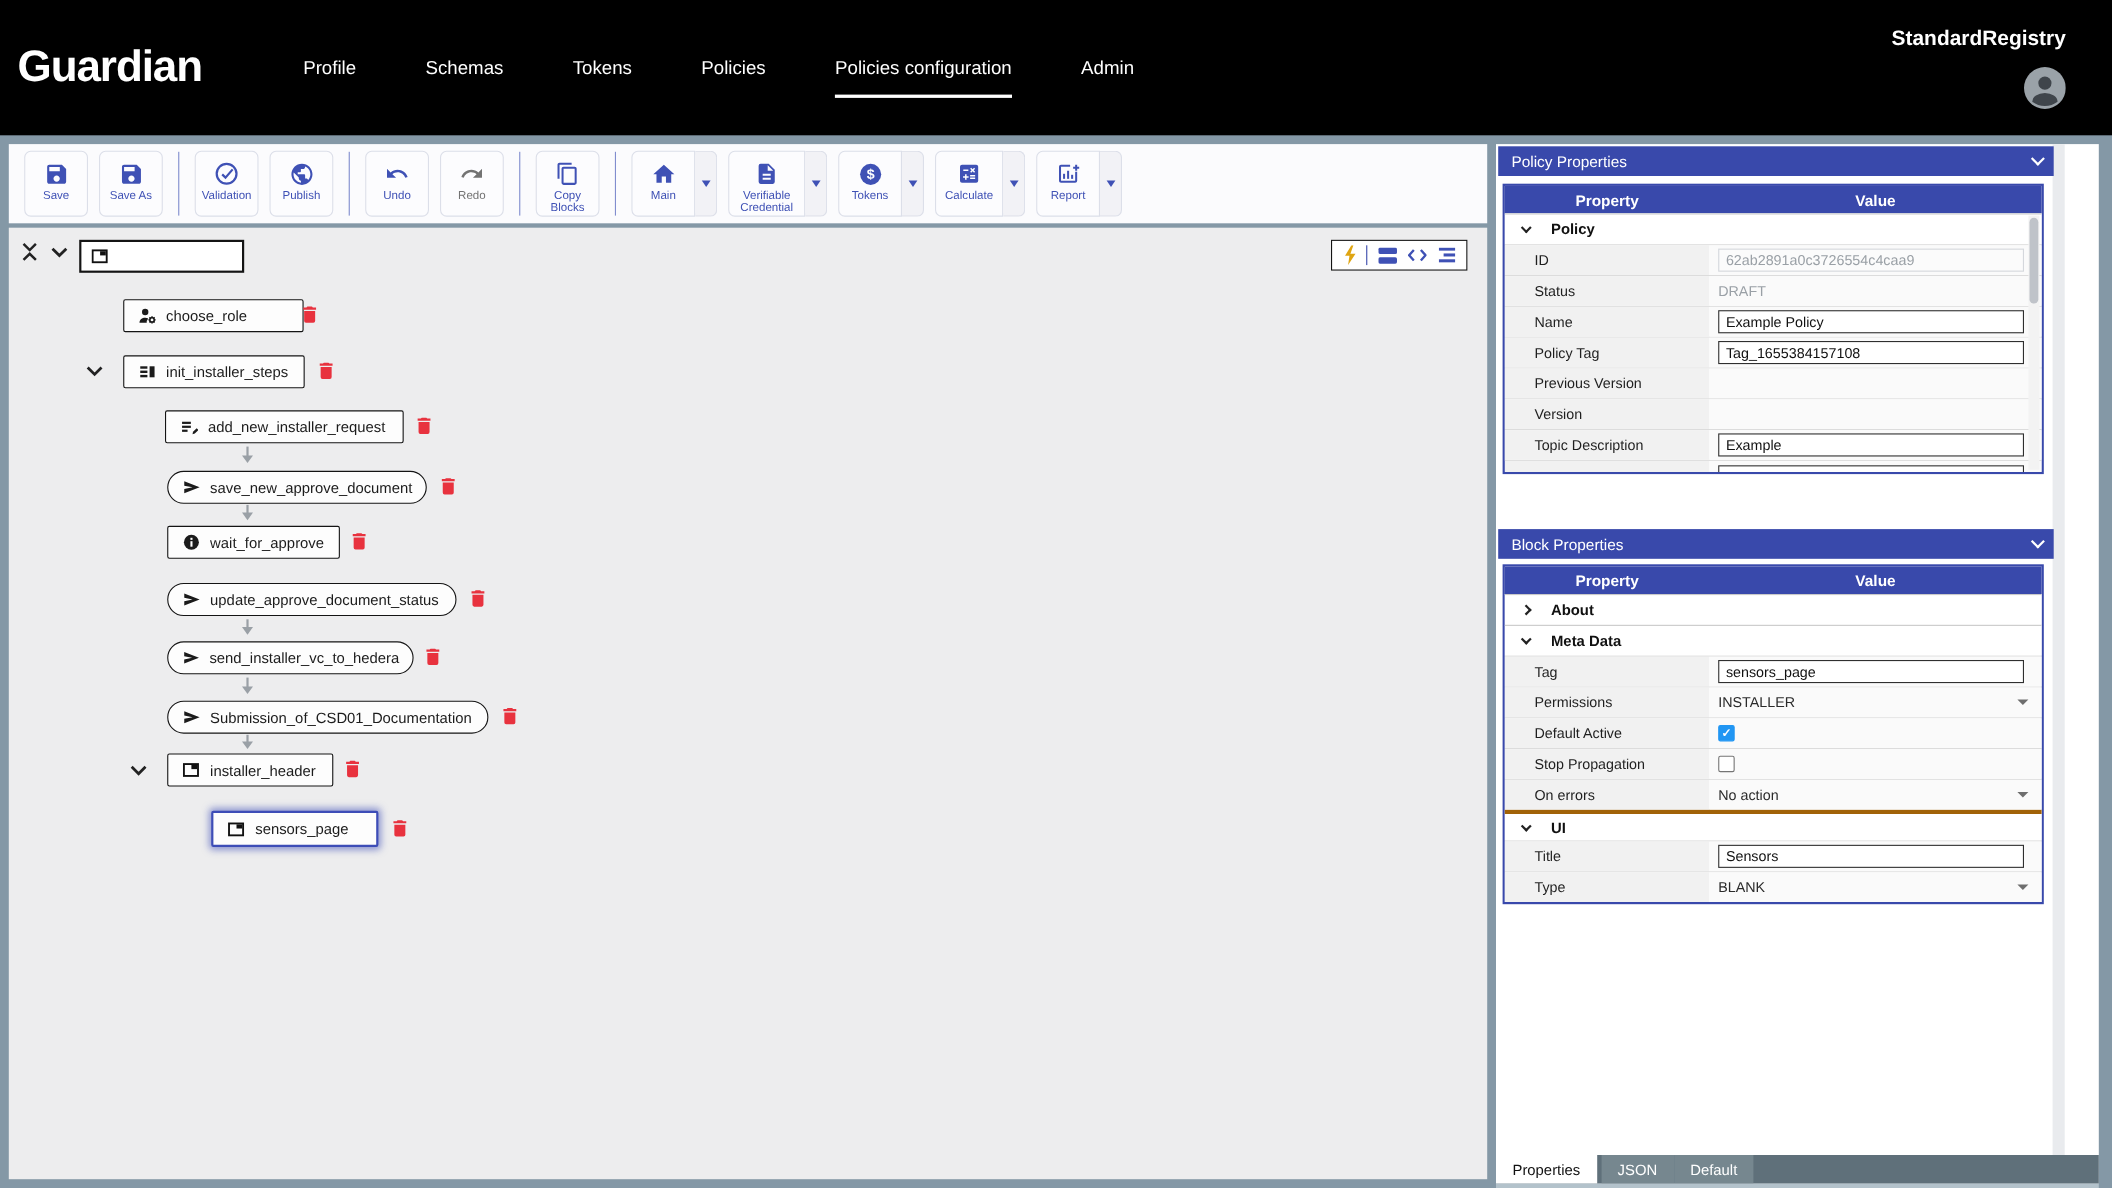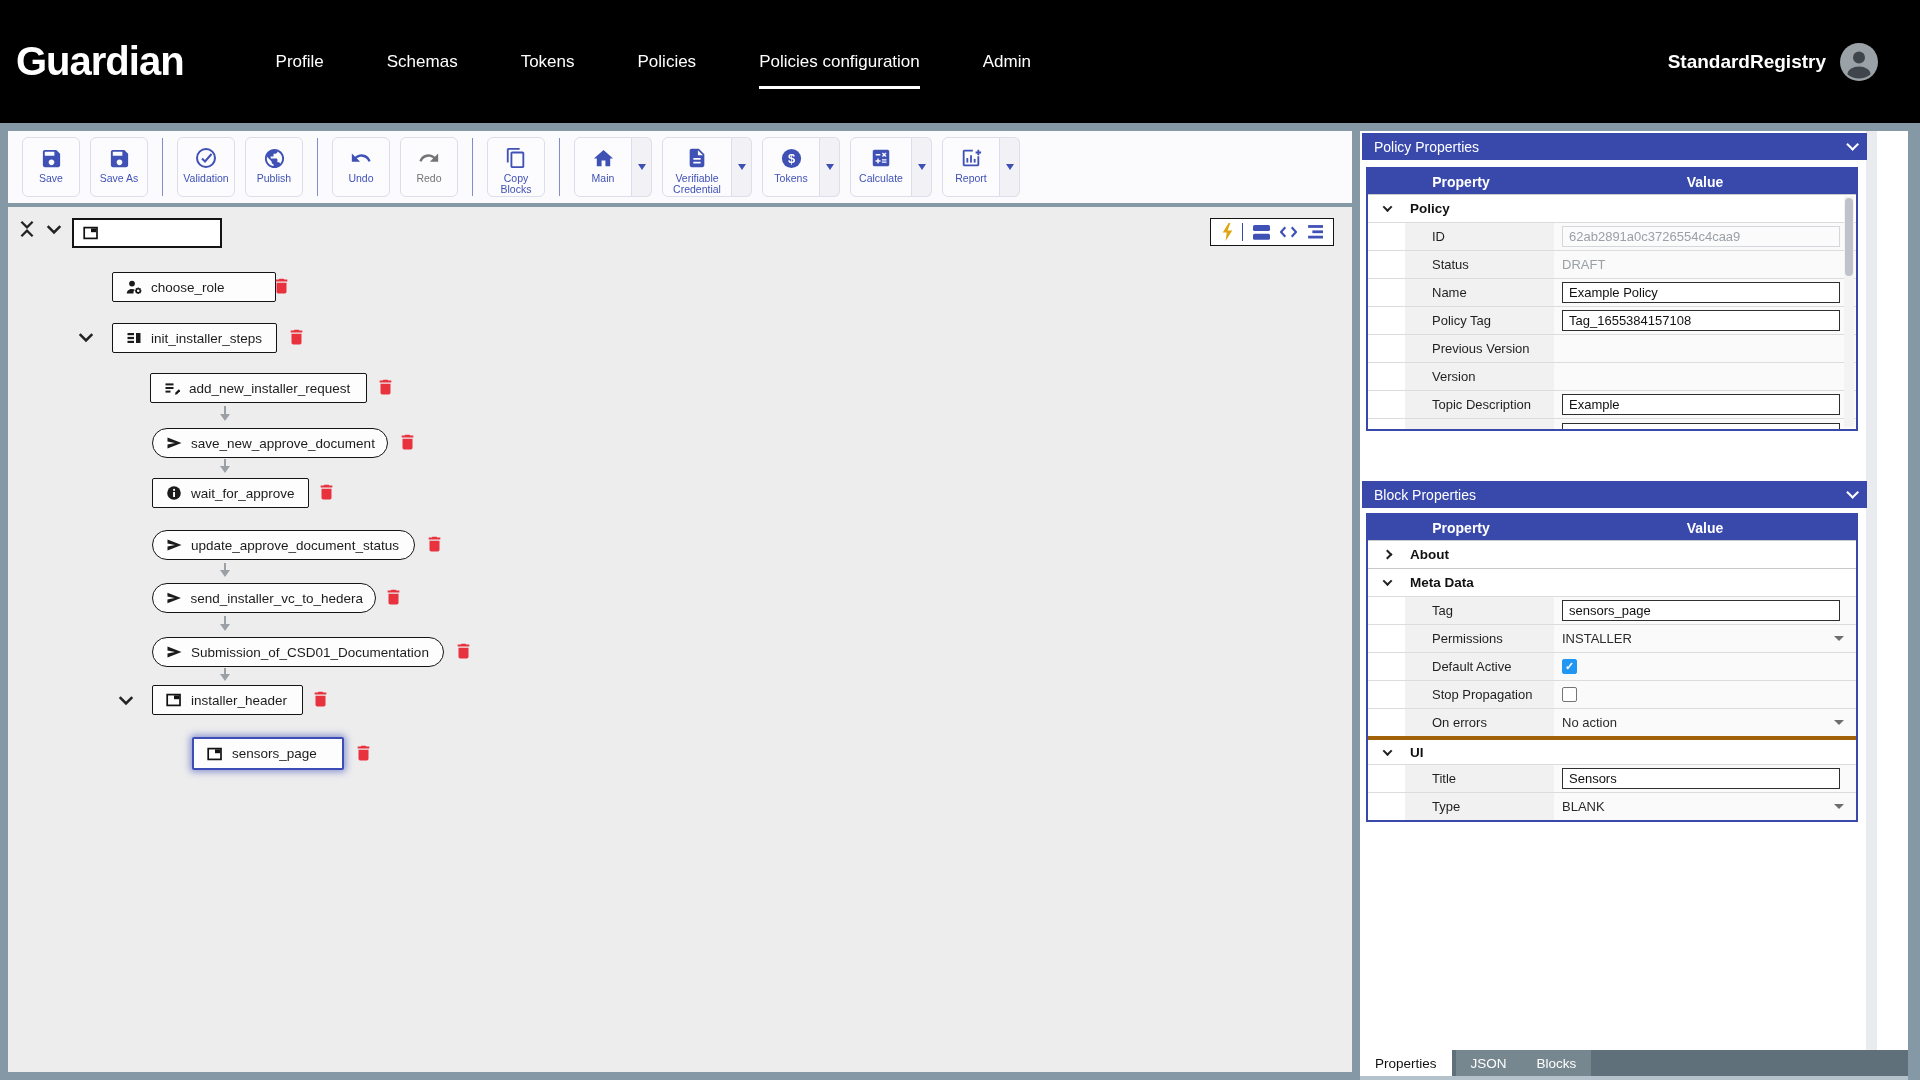--- a/index.html
+++ b/index.html
@@ -5,21 +5,21 @@
   * { margin:0; padding:0; box-sizing:border-box; }
   html,body { width:1920px; height:1080px; }
   body { background:#8498a6; font-family:"Liberation Sans", sans-serif; position:relative; overflow:hidden; }
 
   
   .app-header { position:absolute; left:0; top:0; width:1920px; height:123px; background:#000; display:flex; align-items:center; }
   .logo { font-size:40px; font-weight:bold; color:#fff; margin-left:16px; letter-spacing:-1px; }
   .topnav { display:flex; align-items:center; margin-left:92px; gap:63px; }
   .nav-item { position:relative; color:#fff; font-size:17px; cursor:pointer; white-space:nowrap; }
   .nav-item.active::after { content:""; position:absolute; left:0; right:0; bottom:-17px; height:3px; background:#fff; }
-  .header-right { margin-left:auto; margin-right:42px; display:flex; align-items:center; gap:14px; }
+  .header-right { margin-left:auto; margin-right:42px; display:flex; align-items:flex-end; gap:14px;flex-direction:column; }
   .username { color:#fff; font-size:19px; font-weight:bold; }
 
   
   .toolbar-card { position:absolute; left:8px; top:131px; width:1344px; height:72px; background:#fbfbfd; }
   .toolbar { display:flex; align-items:center; height:100%; padding:0 14px; gap:10px; }
   .tbtn { width:58px; height:60px; background:#fcfcfe; border:1px solid #dcdfe9; border-radius:6px;
           color:#3f51b5; display:flex; flex-direction:column; align-items:center; justify-content:flex-start;
           padding-top:7px; cursor:pointer; }
   .tbtn .tico { height:26px; display:flex; align-items:center; }
   .tbtn .tlabel { font-size:10.5px; line-height:1.1; text-align:center; margin-top:2px; }
@@ -50,21 +50,21 @@
   
   .rpanel { position:absolute; left:1360px; top:131px; width:548px; height:945px; background:#fff; }
   .panel-scroll-track { position:absolute; right:31px; top:0; width:11px; height:919px; background:#e9ebee; }
   .blue-bar { position:absolute; left:2px; width:505px; height:27px; background:#3949ab; color:#fff; font-size:14px;
               display:flex; align-items:center; padding:0 12px; cursor:pointer; }
   .bar-chev { margin-left:auto; width:9px; height:9px; border:solid #fff; border-width:0 2.4px 2.4px 0; transform:rotate(45deg) translateY(-3px); }
   .ptable { position:absolute; left:6px; width:492px; border:2px solid #3949ab; background:#fff; }
   .pt-head { display:grid; grid-template-columns:186px 1fr; height:25px; background:#3949ab; color:#fff; font-size:14px; font-weight:bold; }
   .pt-head div { display:flex; align-items:center; justify-content:center; }
   .prow { display:grid; grid-template-columns:186px 1fr; height:28px; border-top:1px solid #dcdcdc; font-size:13px; }
-  .pcell { background:#f1f1f1; display:flex; align-items:center; padding-left:27px; color:#1f1f1f;margin-left:37px; }
+  .pcell { background:#f1f1f1; display:flex; align-items:center; padding-left:27px; color:#1f1f1f; }
   .vcell { background:#fafafa; display:flex; align-items:center; padding:0 16px 0 8px; position:relative; }
   .grow { display:flex; align-items:center; height:28px; border-top:1px solid #c9c9c9; background:#fff; font-size:13.5px; font-weight:bold; color:#111; gap:19px; padding-left:16px; }
   .grow:first-of-type { border-top:none; }
   .chev { width:7px; height:7px; border:solid #222; border-width:0 2px 2px 0; display:inline-block; }
   .chev.down { transform:rotate(45deg) translate(-1px,-1px); }
   .chev.right { transform:rotate(-45deg); }
   .pt-input { width:100%; height:21px; border:1px solid #2f2f2f; background:#fff; font-size:13px; color:#111;
               display:flex; align-items:center; padding:0 6px; overflow:hidden; }
   .pt-readonly { width:100%; height:21px; border:1px solid #d4d7dc; background:#fbfbfb; font-size:13px; color:#9aa0a6;
                  display:flex; align-items:center; padding:0 6px; }
@@ -582,16 +582,16 @@
         <span class="sel-value">BLANK</span>
         <span class="dd-caret"></span>
       </div>
     </div>
   </div>
 
   <div class="bottom-tabbar">
     <div class="tab active">Properties</div>
     <div class="spacer" style="width:4px"></div>
     <div class="tab">JSON</div>
-    <div class="tab">Blocks</div>
+    <div class="tab">Default</div>
   </div>
 </div>
 <div class="panel-under-strip"></div>
 
 </body></html>

